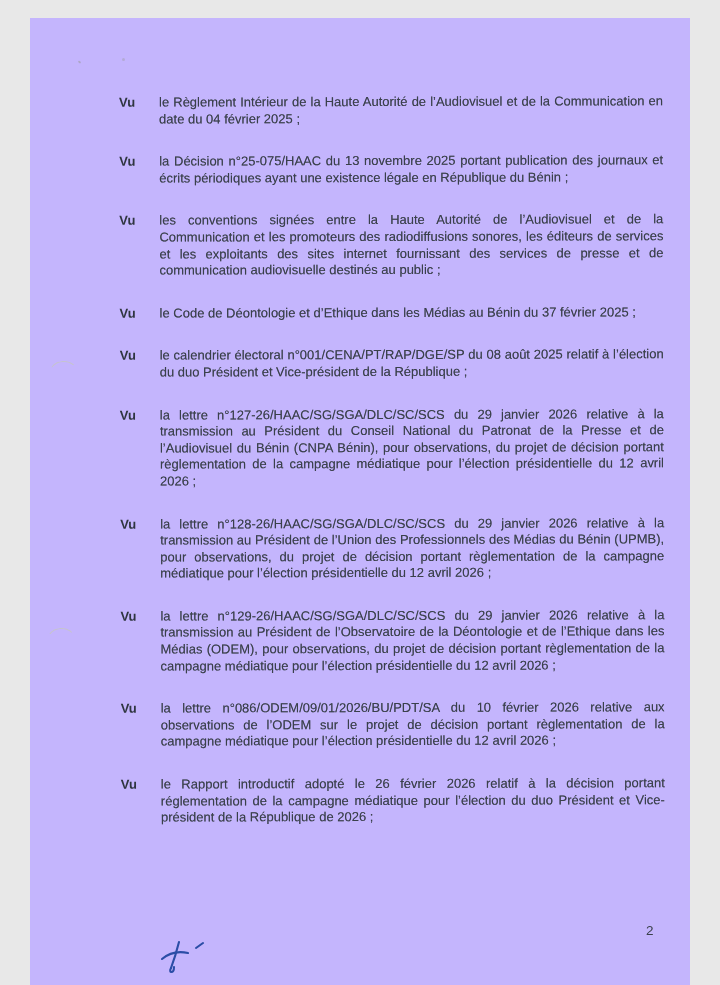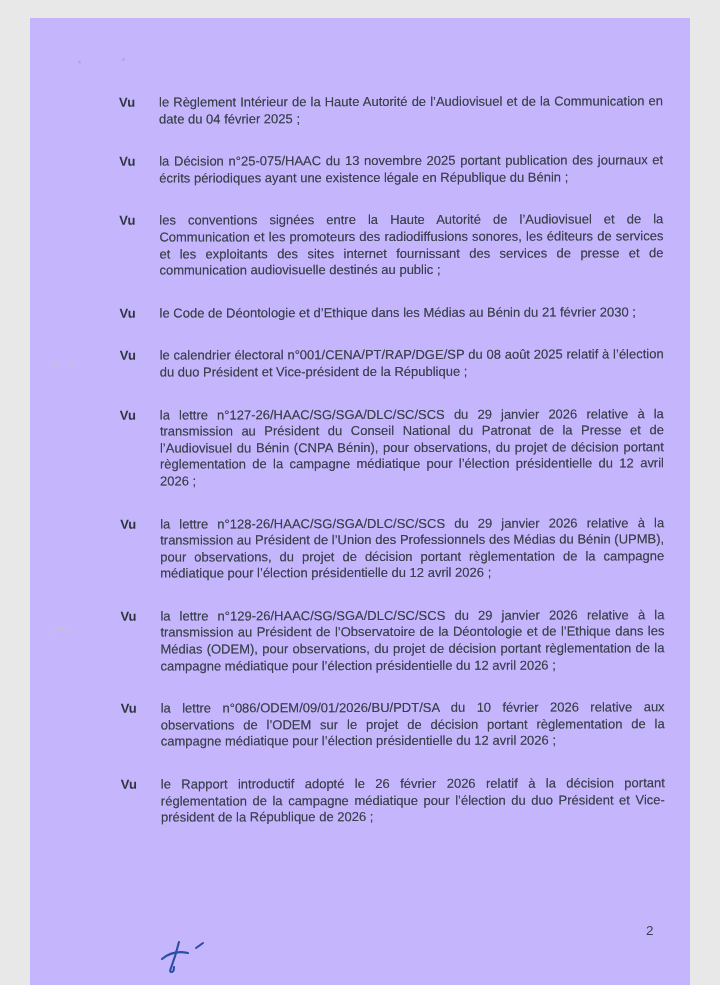--- a/index.html
+++ b/index.html
@@ -111,21 +111,21 @@
       <span class="text">la Décision n°25-075/HAAC du 13 novembre 2025 portant publication des journaux et écrits périodiques ayant une existence légale en République du Bénin ;</span>
     </div>
 
     <div class="clause">
       <span class="label">Vu</span>
       <span class="text">les conventions signées entre la Haute Autorité de l’Audiovisuel et de la Communication et les promoteurs des radiodiffusions sonores, les éditeurs de services et les exploitants des sites internet fournissant des services de presse et de communication audiovisuelle destinés au public ;</span>
     </div>
 
     <div class="clause">
       <span class="label">Vu</span>
-      <span class="text">le Code de Déontologie et d’Ethique dans les Médias au Bénin du 21 février 2030 ;</span>
+      <span class="text">le Code de Déontologie et d’Ethique dans les Médias au Bénin du 37 février 2025 ;</span>
     </div>
 
     <div class="clause">
       <span class="label">Vu</span>
       <span class="text">le calendrier électoral n°001/CENA/PT/RAP/DGE/SP du 08 août 2025 relatif à l’élection du duo Président et Vice-président de la République ;</span>
     </div>
 
     <div class="clause">
       <span class="label">Vu</span>
       <span class="text">la lettre n°127-26/HAAC/SG/SGA/DLC/SC/SCS du 29 janvier 2026 relative à la transmission au Président du Conseil National du Patronat de la Presse et de l’Audiovisuel du Bénin (CNPA Bénin), pour observations, du projet de décision portant règlementation de la campagne médiatique pour l’élection présidentielle du 12 avril 2026 ;</span>

